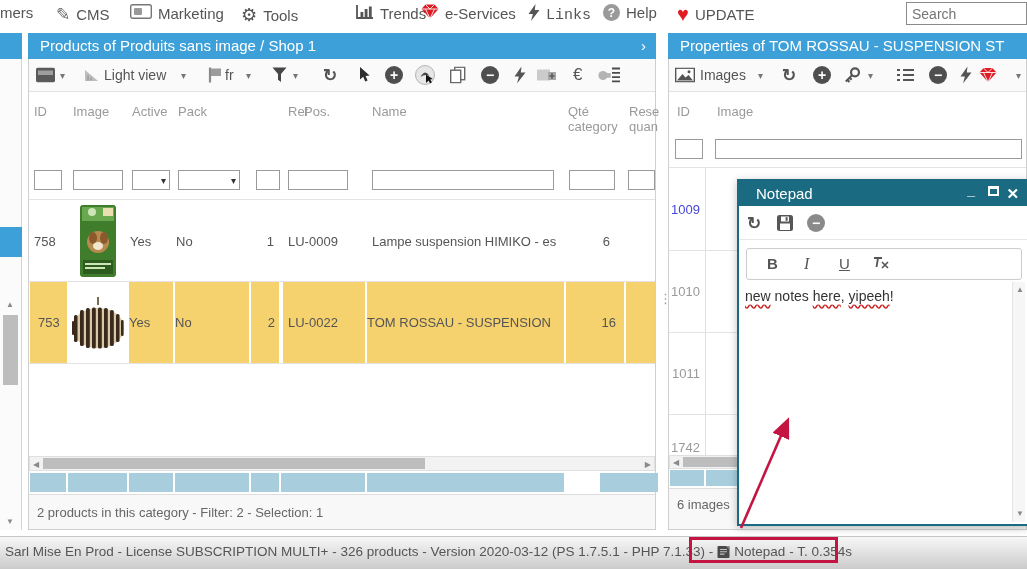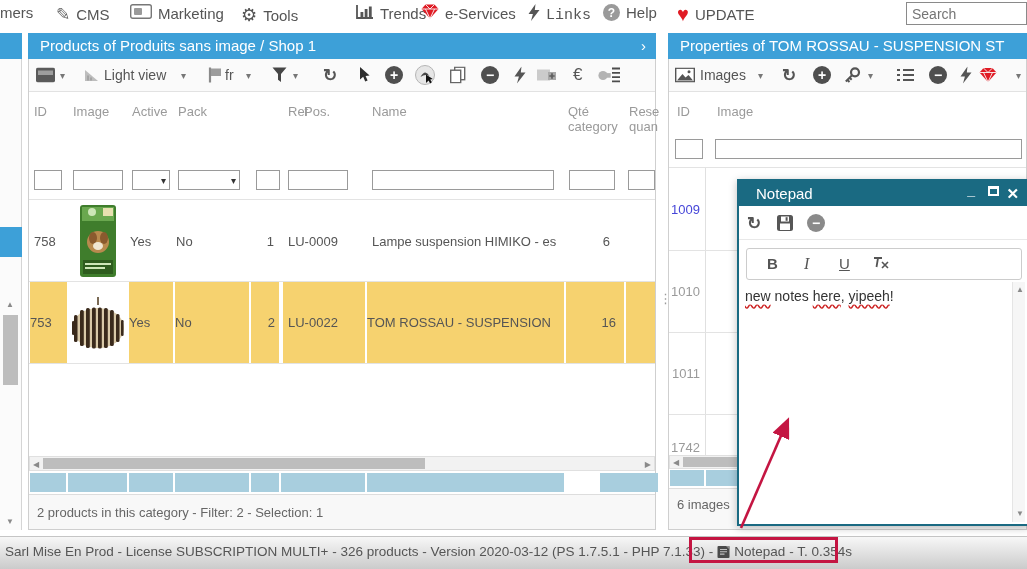--- a/index.html
+++ b/index.html
@@ -255,21 +255,21 @@
     <div class="cell" style="left:130px;top:200px;width:42px;height:82px;">Yes</div>
     <div class="cell" style="left:176px;top:200px;width:72px;height:82px;">No</div>
     <div class="cell" style="left:224px;top:200px;width:54px;height:82px;justify-content:flex-end;padding-right:4px;">1</div>
     <div class="cell" style="left:288px;top:200px;width:76px;height:82px;">LU-0009</div>
     <div class="cell nowrap" style="left:372px;top:200px;width:192px;height:82px;">Lampe suspension HIMIKO - es</div>
     <div class="cell" style="left:566px;top:200px;width:52px;height:82px;justify-content:flex-end;padding-right:8px;">6</div>
   </div>
   <div class="rowline" style="left:29px;top:281px;width:626px;"></div>
 
   <div>
-    <div class="cell yellow" style="left:30px;top:282px;width:37px;height:81px;padding-left:0;">753</div>
+    <div class="cell yellow" style="left:30px;top:282px;width:37px;height:81px;padding-left:8px;">753</div>
     <div class="cell" style="left:69px;top:282px;width:58px;height:81px;justify-content:center;background:#fff;">
       <svg width="54" height="52">
           <line x1="27" y1="0" x2="27" y2="8" stroke="#7a6a55" stroke-width="2"></line>
           <ellipse cx="27" cy="31" rx="26" ry="20" fill="#d9c9a8"></ellipse>
           <g fill="#3a2a1c">
             <rect x="3" y="18" width="3.5" height="27" rx="1.5"></rect>
             <rect x="9" y="13" width="3.8" height="36" rx="1.6"></rect>
             <rect x="15" y="11" width="3.8" height="40" rx="1.6"></rect>
             <rect x="21" y="10.5" width="3.8" height="41" rx="1.6"></rect>
             <rect x="27" y="10.5" width="3.8" height="41" rx="1.6"></rect>

